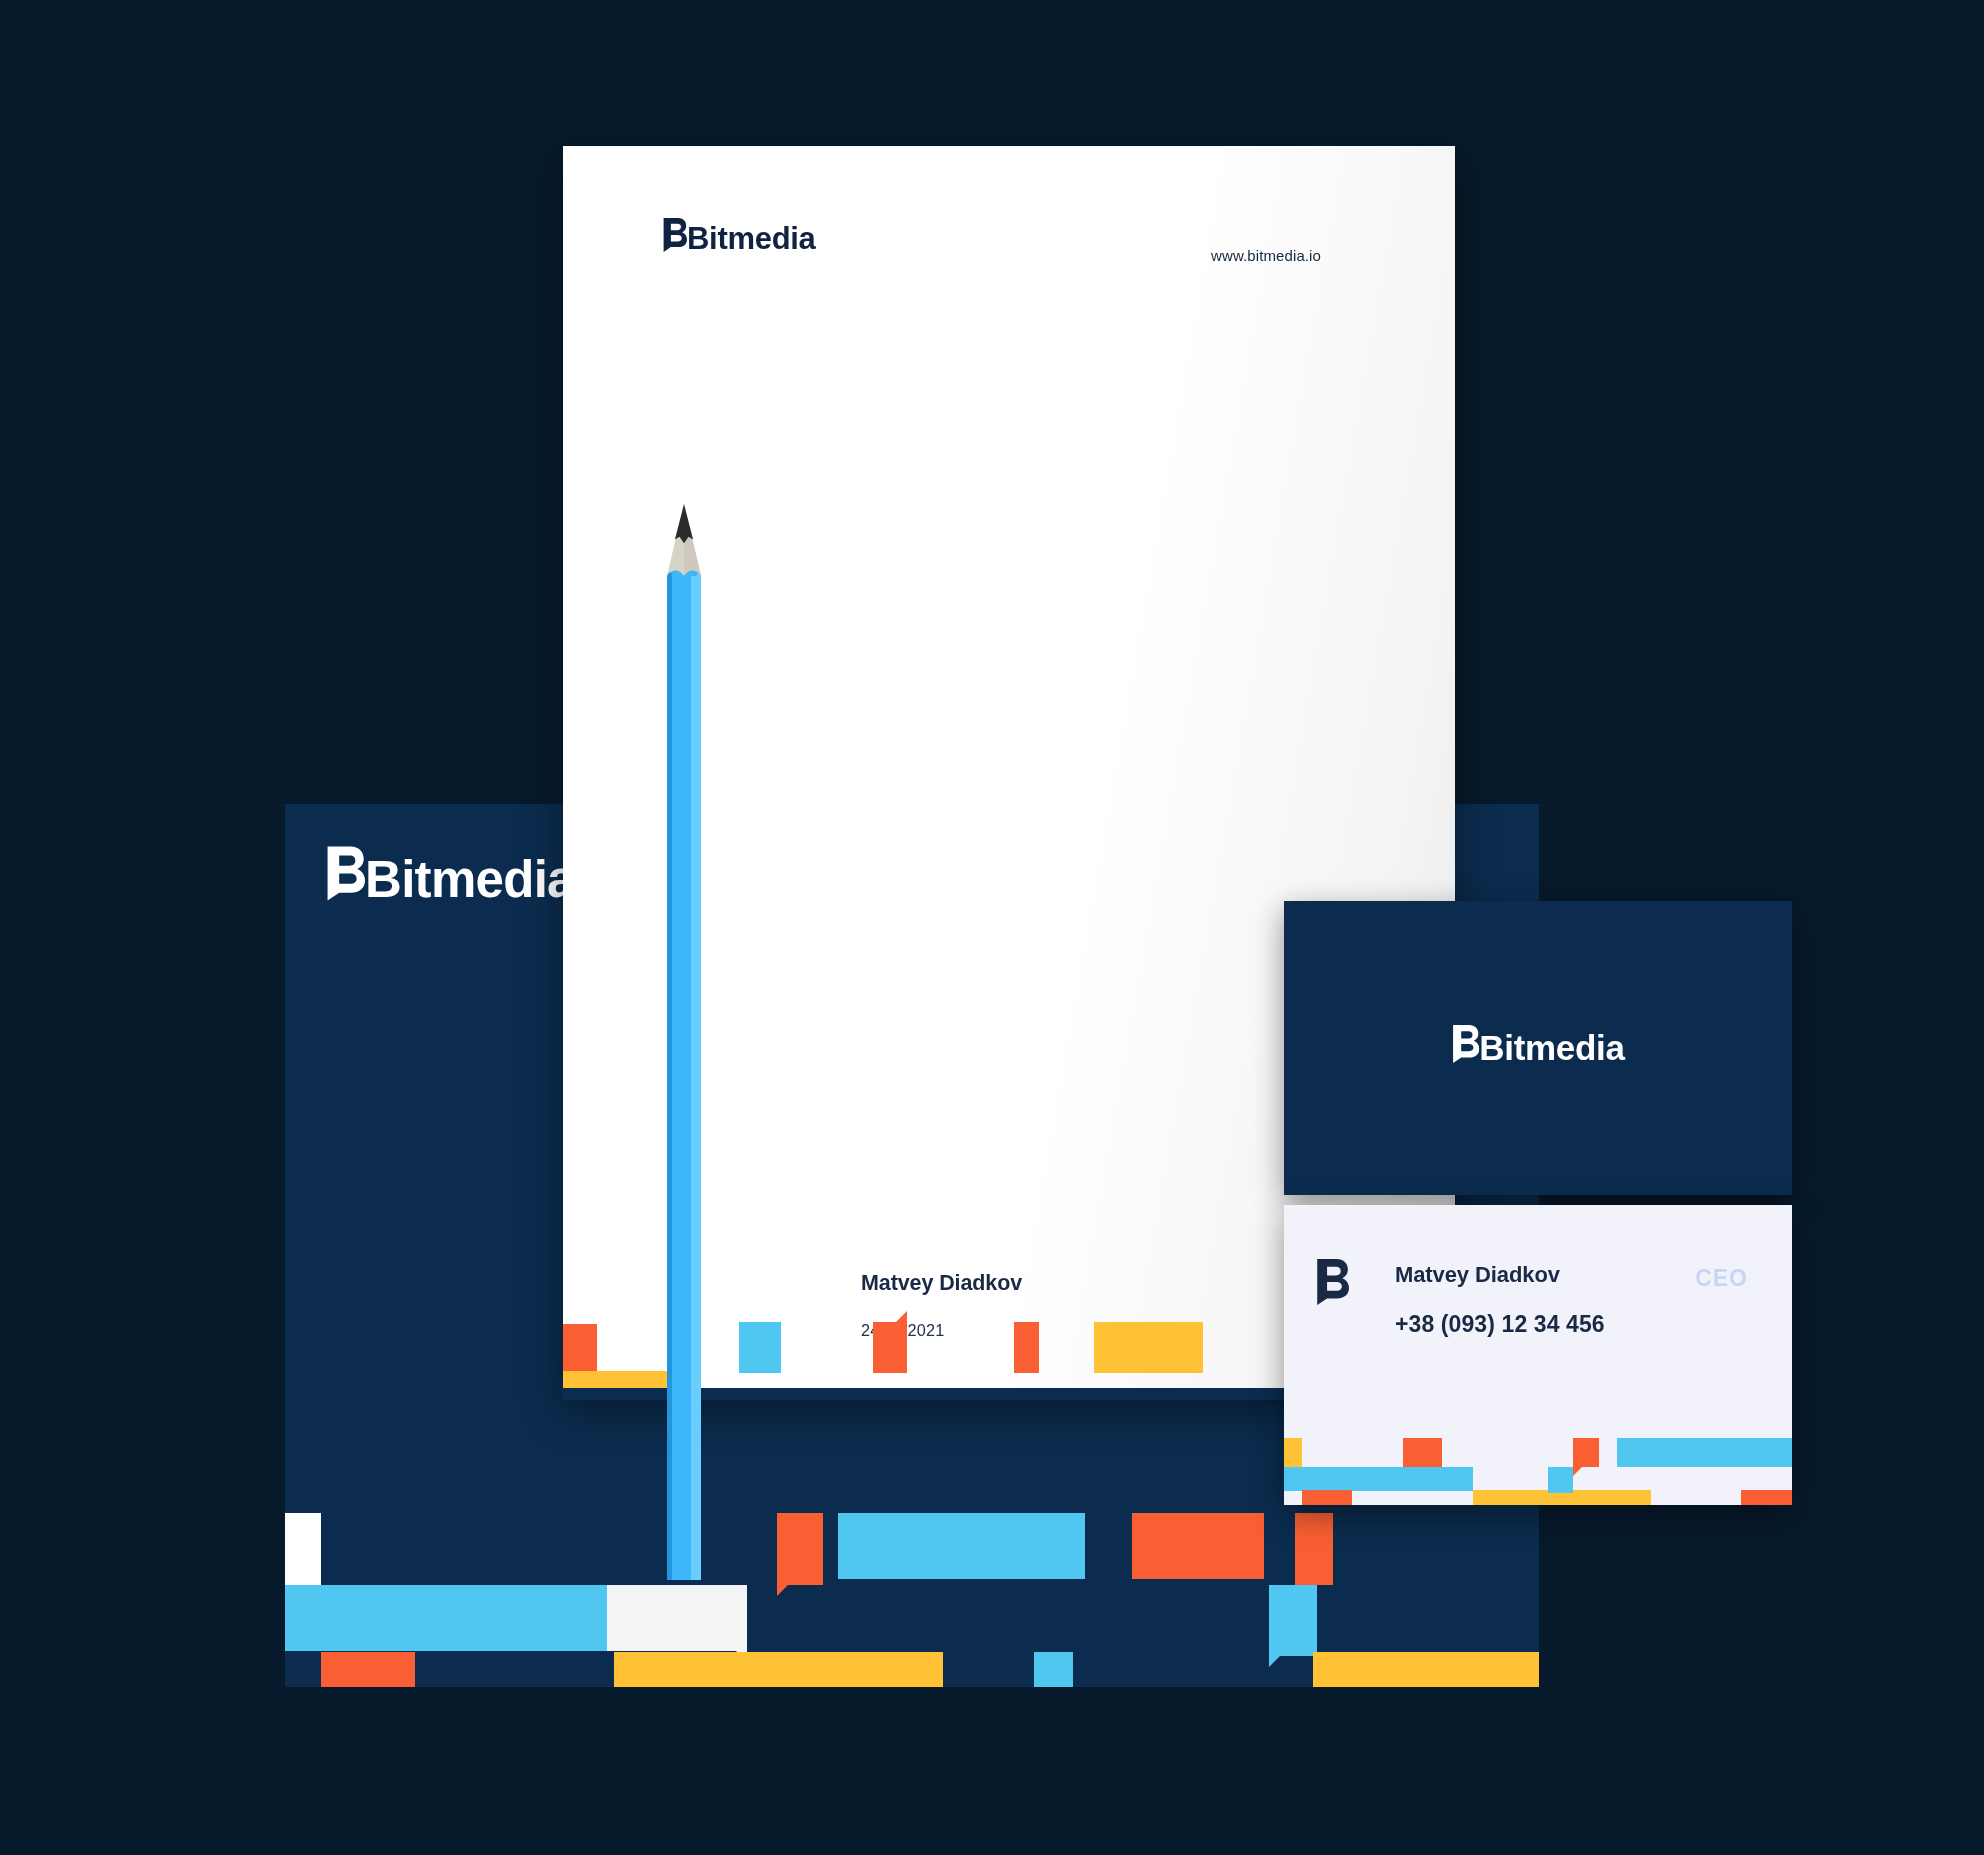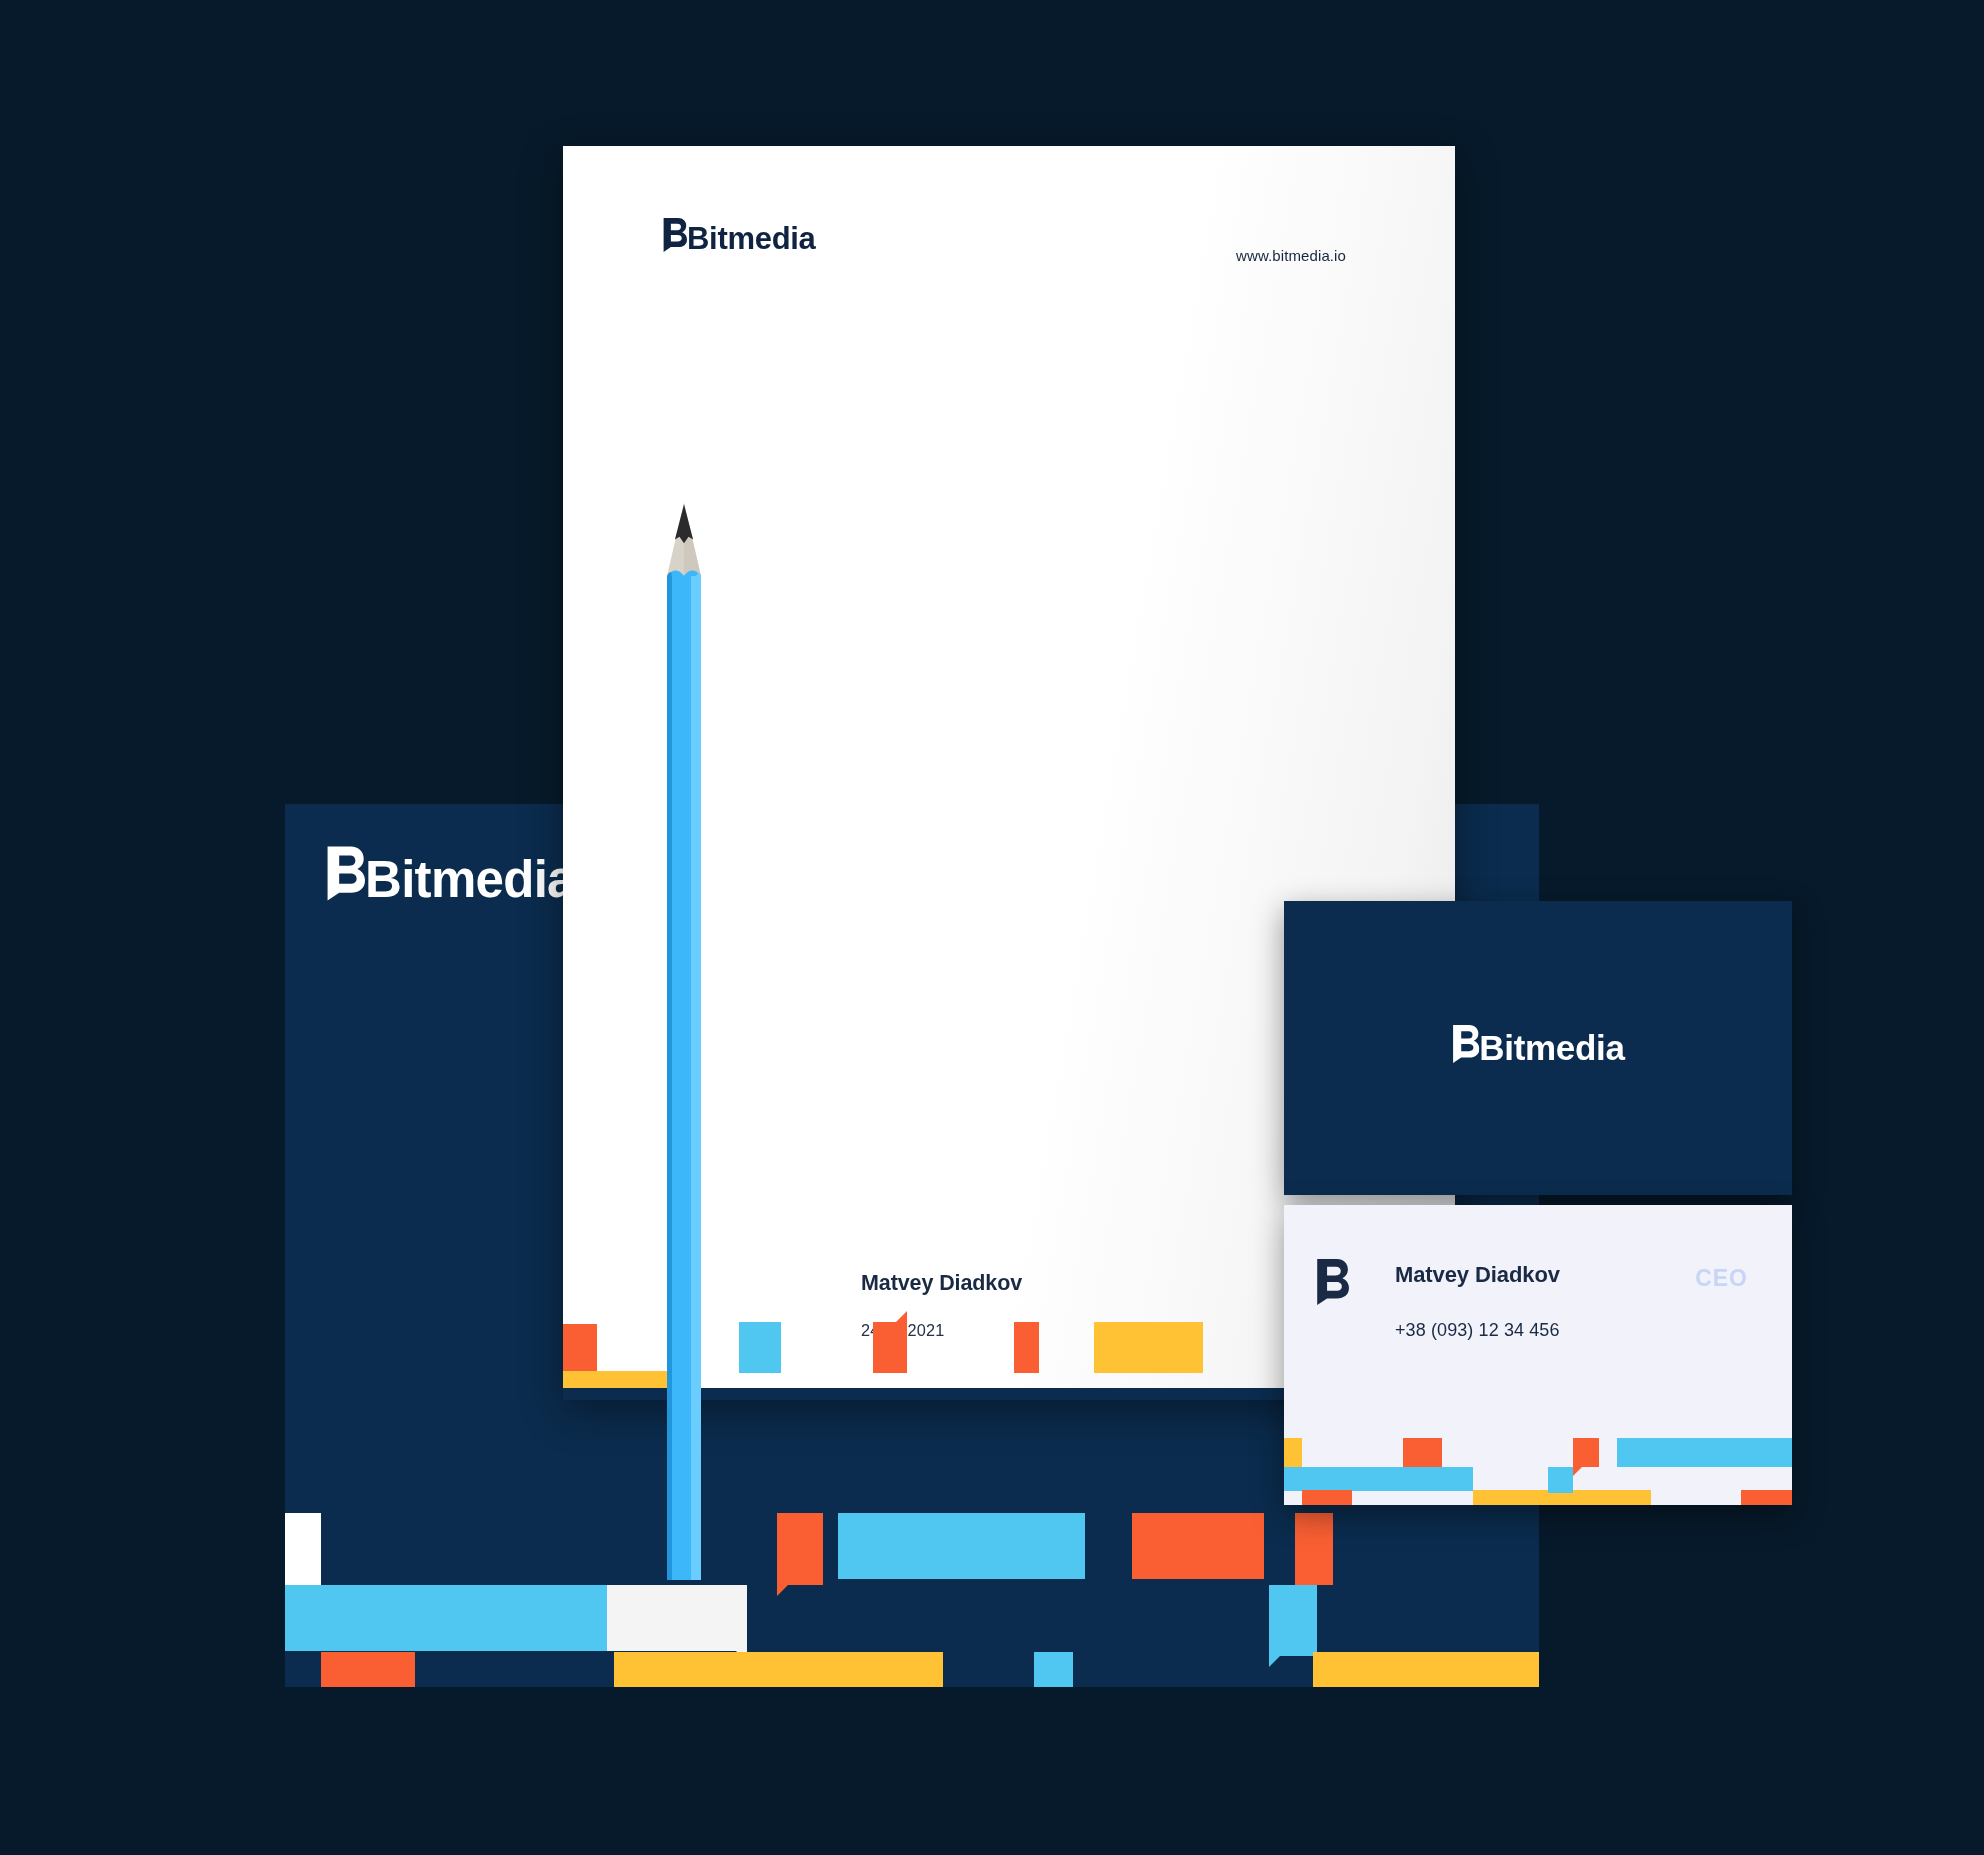--- a/index.html
+++ b/index.html
@@ -65,21 +65,21 @@
     font-size:31px;
     font-weight:bold;
     letter-spacing:-0.3px;
     color:#102340;
     white-space:nowrap;
     display:flex;
     align-items:center;
   }
   .lh-url {
     position:absolute;
-    right:109px; top:101px;
+    right:134px; top:101px;
     font-size:15px;
     color:#16283f;
     letter-spacing:0.1px;
     white-space:nowrap;
   }
   .lh-name {
     position:absolute;
     left:298px; top:1125px;
     font-size:21.5px;
     font-weight:bold;
@@ -158,23 +158,23 @@
     position:absolute;
     right:44px; top:60px;
     font-size:23px;
     font-weight:bold;
     color:#c8d6f5;
     letter-spacing:1px;
     white-space:nowrap;
   }
   .card-phone {
     position:absolute;
-    left:111px; top:115px;
-    font-size:18px;
-    font-weight:normal;
+    left:111px; top:106px;
+    font-size:23px;
+    font-weight:bold;
     color:#1b2a44;
     letter-spacing:0.1px;
     white-space:nowrap;
   }
   .card-pixels {
     position:absolute;
     left:0; right:0; bottom:0;
     height:72px;
   }
 

